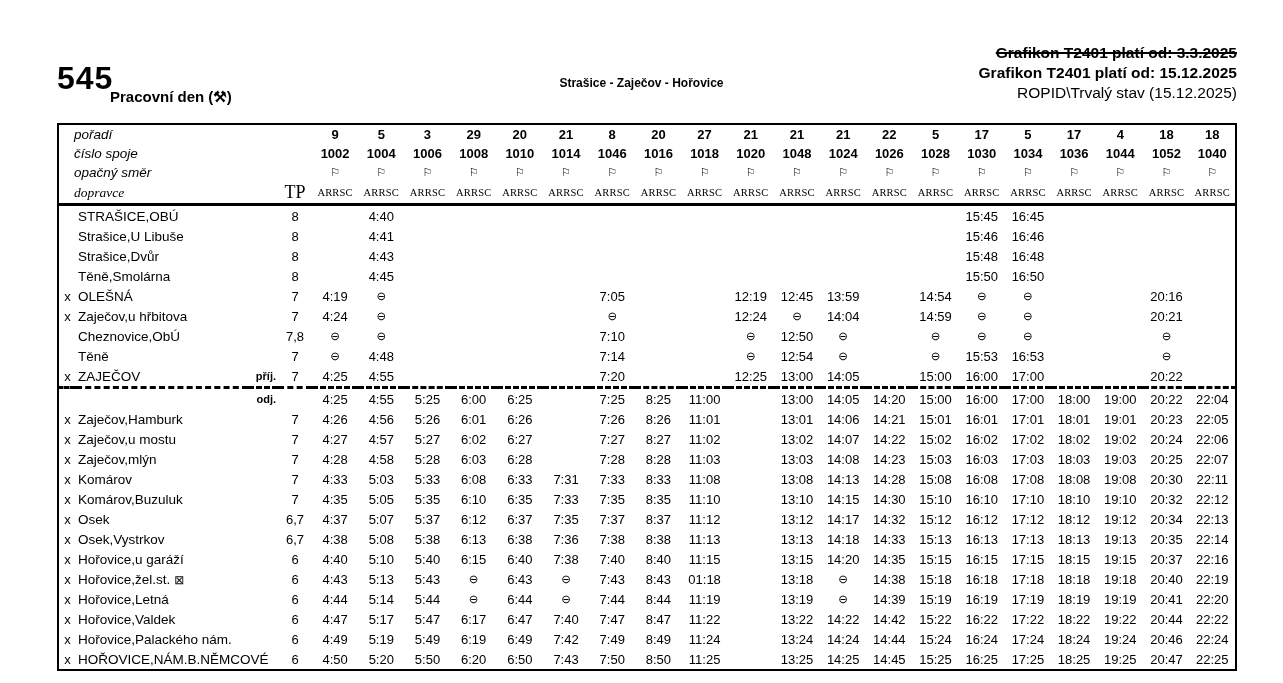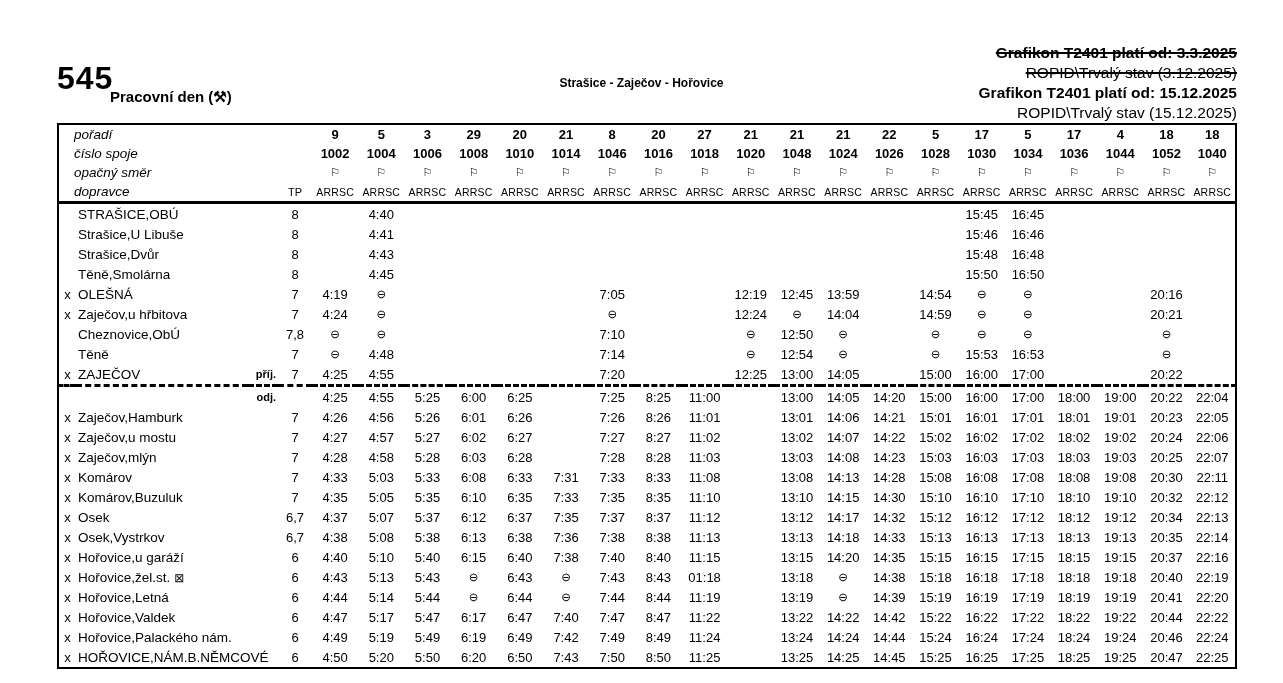--- a/index.html
+++ b/index.html
@@ -21,40 +21,39 @@
     border:2px solid #000;
   }
   .tt td{
     padding:0;height:20px;font-size:13px;text-align:center;vertical-align:middle;
     white-space:nowrap;overflow:visible;
   }
   .tt tr.meta td{height:19px;}
   .tt td.lbl{text-align:left;font-style:italic;padding-left:15px;font-size:13.5px;}
   .tt td.num{font-weight:bold;}
   .tt td.sym{font-size:11px;}
-  .tt tr.dopravce td{border-bottom:3px solid #000;}
+  .tt tr.dopravce td{border-bottom:3px solid #000;font-family:Liberation Serif, serif;}
   .tt tr.dopravce td.carrier{font-size:10.5px;letter-spacing:0.2px;}
-  .tt tr.dopravce td.tp{font-size:11px;}
+  .tt tr.dopravce td.tp{font-size:18px;}
   .tt td.x{text-align:center;font-size:13px;}
   .tt td.name{text-align:left;font-size:13.5px;padding-left:2px;margin-top:40px;}
   .tt td.sub{text-align:right;font-size:11px;font-weight:bold;padding-right:2px;line-height:10px;margin-top:40px;}
   .tt td.tp{text-align:center;font-size:13px;}
   .tt tr.prij td{border-bottom:3px dashed #000;}
   .tt td.nostop{font-size:11.5px;}
   .name .rail-sym{font-size:12px;padding-left:4px;}
 </style>
 </head>
 <body>
 
 <div class="route-number">545</div>
 <div class="day-label">Pracovní den (⚒)</div>
 <div class="page-title">Strašice - Zaječov - Hořovice</div>
 <div class="validity" id="validity-block">
     <div class="v-line bold strike">Grafikon T2401 platí od: 3.3.2025</div>
-    <div class="v-line strike">ROPID\Trvalý stav (3.12.2025)</div>
     <div class="v-line bold">Grafikon T2401 platí od: 15.12.2025</div>
     <div class="v-line">ROPID\Trvalý stav (15.12.2025)</div>
   </div>
 
 <table class="tt">
   <colgroup id="tt-cols">
       <col style="width: 18px;">
       <col style="width: 172px;">
       <col style="width: 30px;">
       <col style="width: 34px;">

